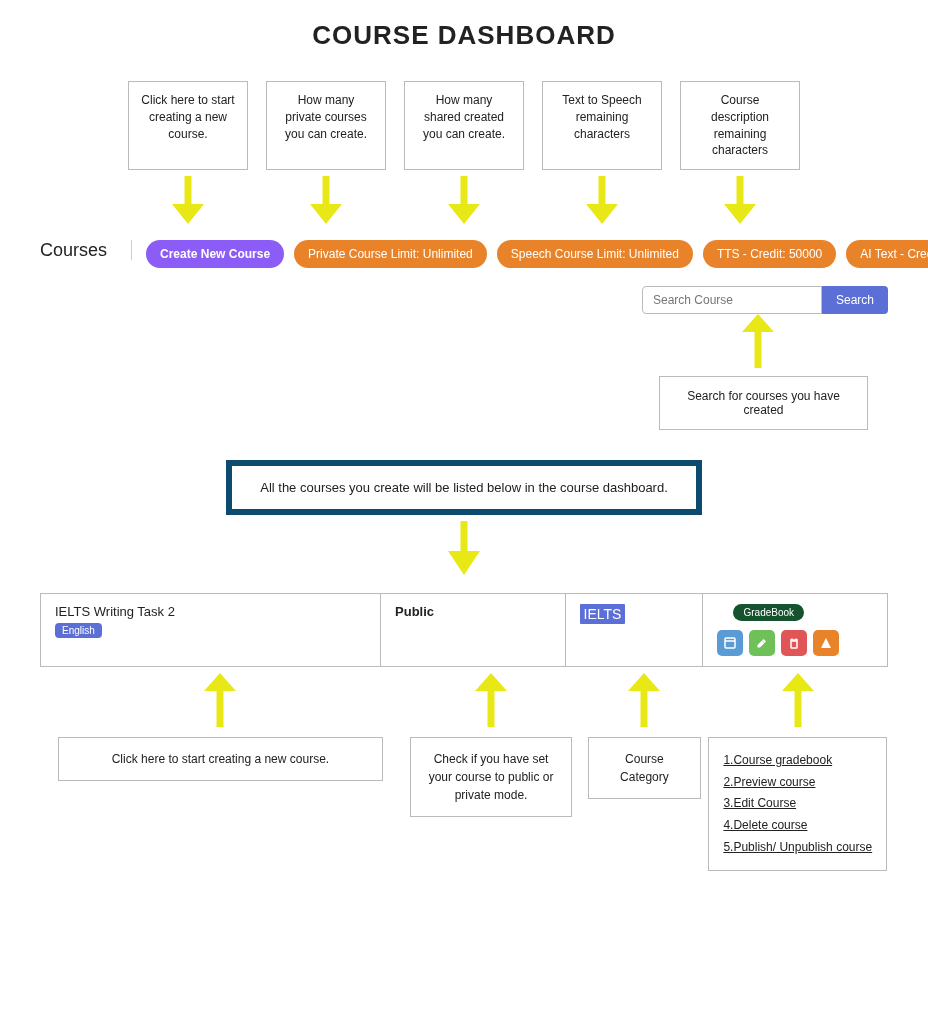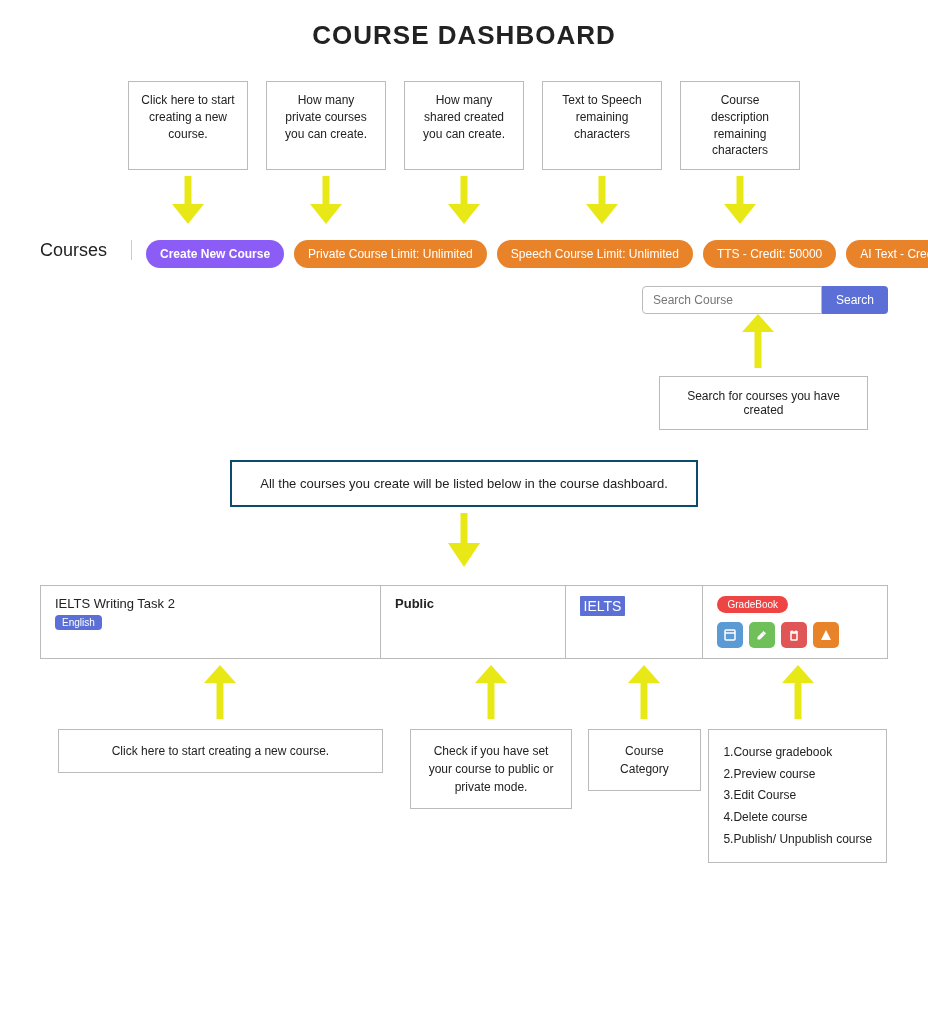--- a/index.html
+++ b/index.html
@@ -120,21 +120,21 @@
       background: #fff;
     }
     
     .info-box-container {
       display: flex;
       flex-direction: column;
       align-items: center;
       margin: 30px 0 0 0;
     }
     .info-box {
-      border: 2px solid #0c4a6e;
+      border: 6px solid #0c4a6e;
       padding: 14px 28px;
       font-size: 13px;
       text-align: center;
       background: #fff;
       max-width: 540px;
     }
     .info-arrow {
       margin: 6px 0;
     }
     
@@ -164,28 +164,29 @@
     }
     .ielts-tag {
       display: inline-block;
       background: #5b6fd6;
       color: #fff;
       border-radius: 1px;
       font-size: 14px;
       padding: 2px 4px;
     }
     .gradebook-btn {
-      background: #ef4444;
+      background: #14532d;
       color: #fff;
       border: none;
       border-radius: 12px;
       padding: 3px 10px;
       font-size: 10px;
       cursor: pointer;
       margin-bottom: 5px;
+      margin-left: 16px;
     }
     .action-icons {
       display: flex;
       gap: 6px;
       margin-top: 4px;
     }
     .action-icon {
       width: 26px;
       height: 26px;
       border-radius: 5px;
@@ -207,21 +208,21 @@
       width: 100%;
     }
     .annotation-col {
       display: flex;
       flex-direction: column;
       align-items: center;
     }
     .annotation-col-1 { flex: 2; }
     .annotation-col-2 { flex: 1; }
     .annotation-col-3 { flex: 0.7; }
-    .annotation-col-4 { flex: 1; }
+    .annotation-col-4 { flex: 1; text-decoration: underline; }
     .annot-arrow-up {
       margin-bottom: 6px;
     }
     .annot-box {
       border: 1px solid #bbb;
       padding: 12px 14px;
       font-size: 12px;
       text-align: center;
       background: #fff;
       line-height: 1.5;

